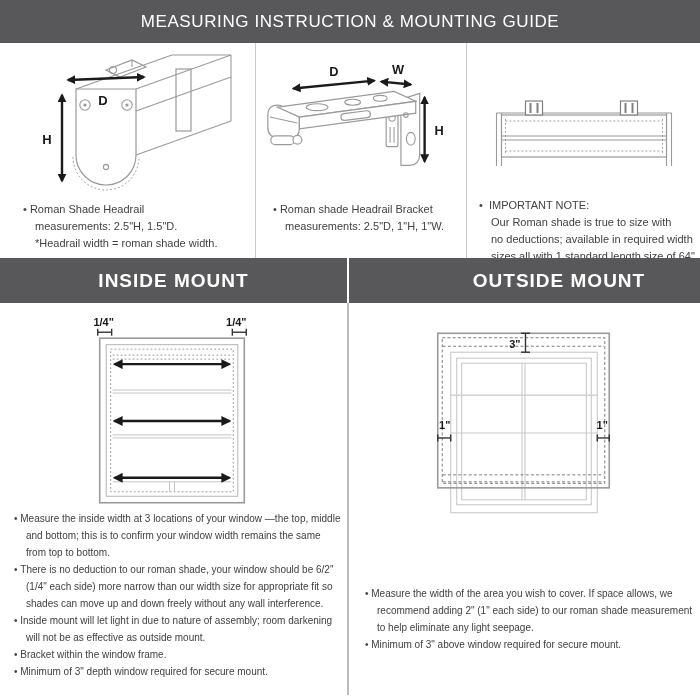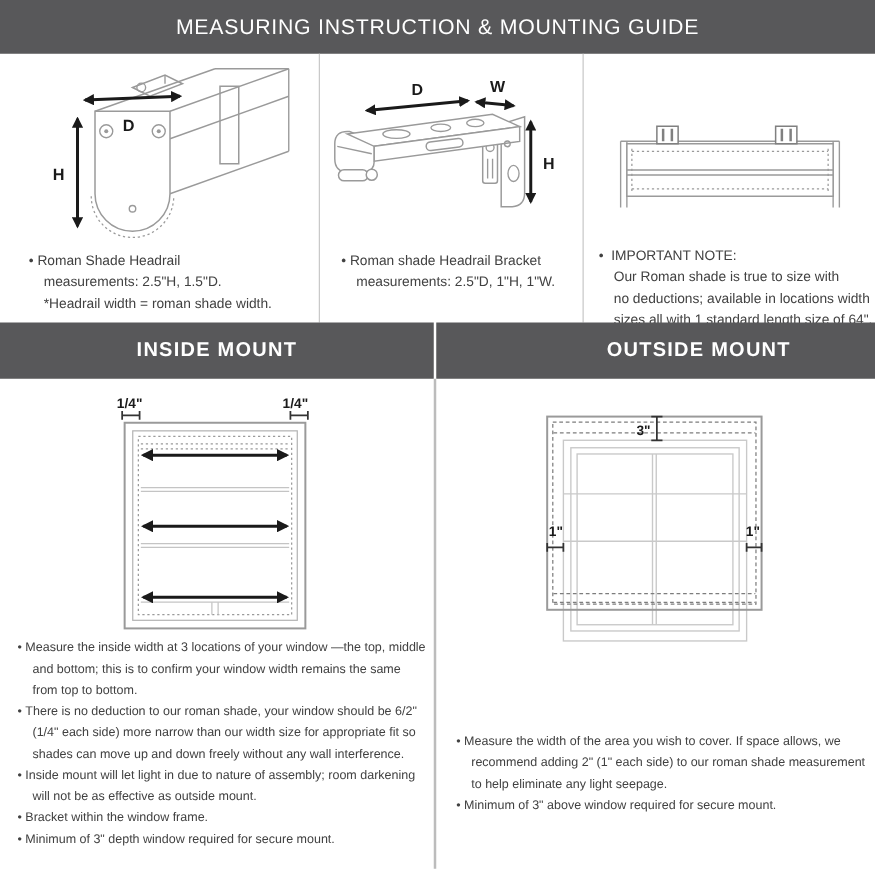--- a/index.html
+++ b/index.html
@@ -23,21 +23,21 @@
   .panel-3 .panel-text { margin-left:12px; width:219px; margin-top:-4px; }
 
   ul.blist { list-style:none; }
   .blist li { padding-left:12px; text-indent:-12px; }
   .blist li::before { content:"\2022\00a0"; }
   .note-line { display:block; text-indent:0; white-space:nowrap; }
   .note-title { font-weight:normal;margin-top:40px; }
 
   .bar { position:absolute; top:258px; height:45px; background:#58585a; color:#fff;
     display:flex; align-items:center; justify-content:center;
-    font-weight:bold; font-size:16px; letter-spacing:1px; }
+    font-weight:bold; font-size:19px; letter-spacing:1px; }
   .bar-inside { left:0; width:347px; }
   .bar-outside { left:349px; width:420px; }
 
   .v-divider { position:absolute; left:347px; top:303px; height:392px; width:1.5px; background:#bcbcbc; }
 
   .col { position:absolute; top:303px; height:397px; overflow:hidden; }
   .col-inside { left:0; width:347px; }
   .col-outside { left:349px; width:351px; }
   .col svg { display:block; }
   .col-inside svg { margin-top:7px; }
@@ -161,21 +161,21 @@
           <line x1="69" y1="60" x2="69" y2="70" stroke="#808080" stroke-width="2"></line>
           <rect x="152" y="58" width="17" height="14" fill="#fff" stroke="#808080" stroke-width="1.2"></rect>
           <line x1="157" y1="60" x2="157" y2="70" stroke="#808080" stroke-width="2"></line>
           <line x1="164" y1="60" x2="164" y2="70" stroke="#808080" stroke-width="2"></line>
         </g>
       </svg>
       <ul class="blist panel-text">
         <li>
           <span class="note-title">IMPORTANT NOTE:</span>
           <span class="note-line">Our Roman shade is true to size with</span>
-          <span class="note-line">no deductions; available in locations width</span>
+          <span class="note-line">no deductions; available in required width</span>
           <span class="note-line">sizes all with 1 standard length size of 64".</span>
         </li>
       </ul>
     </div>
   </div>
 
   <div class="bar bar-inside">INSIDE MOUNT</div>
   <div class="bar bar-outside">OUTSIDE MOUNT</div>
   <div class="v-divider"></div>
 

